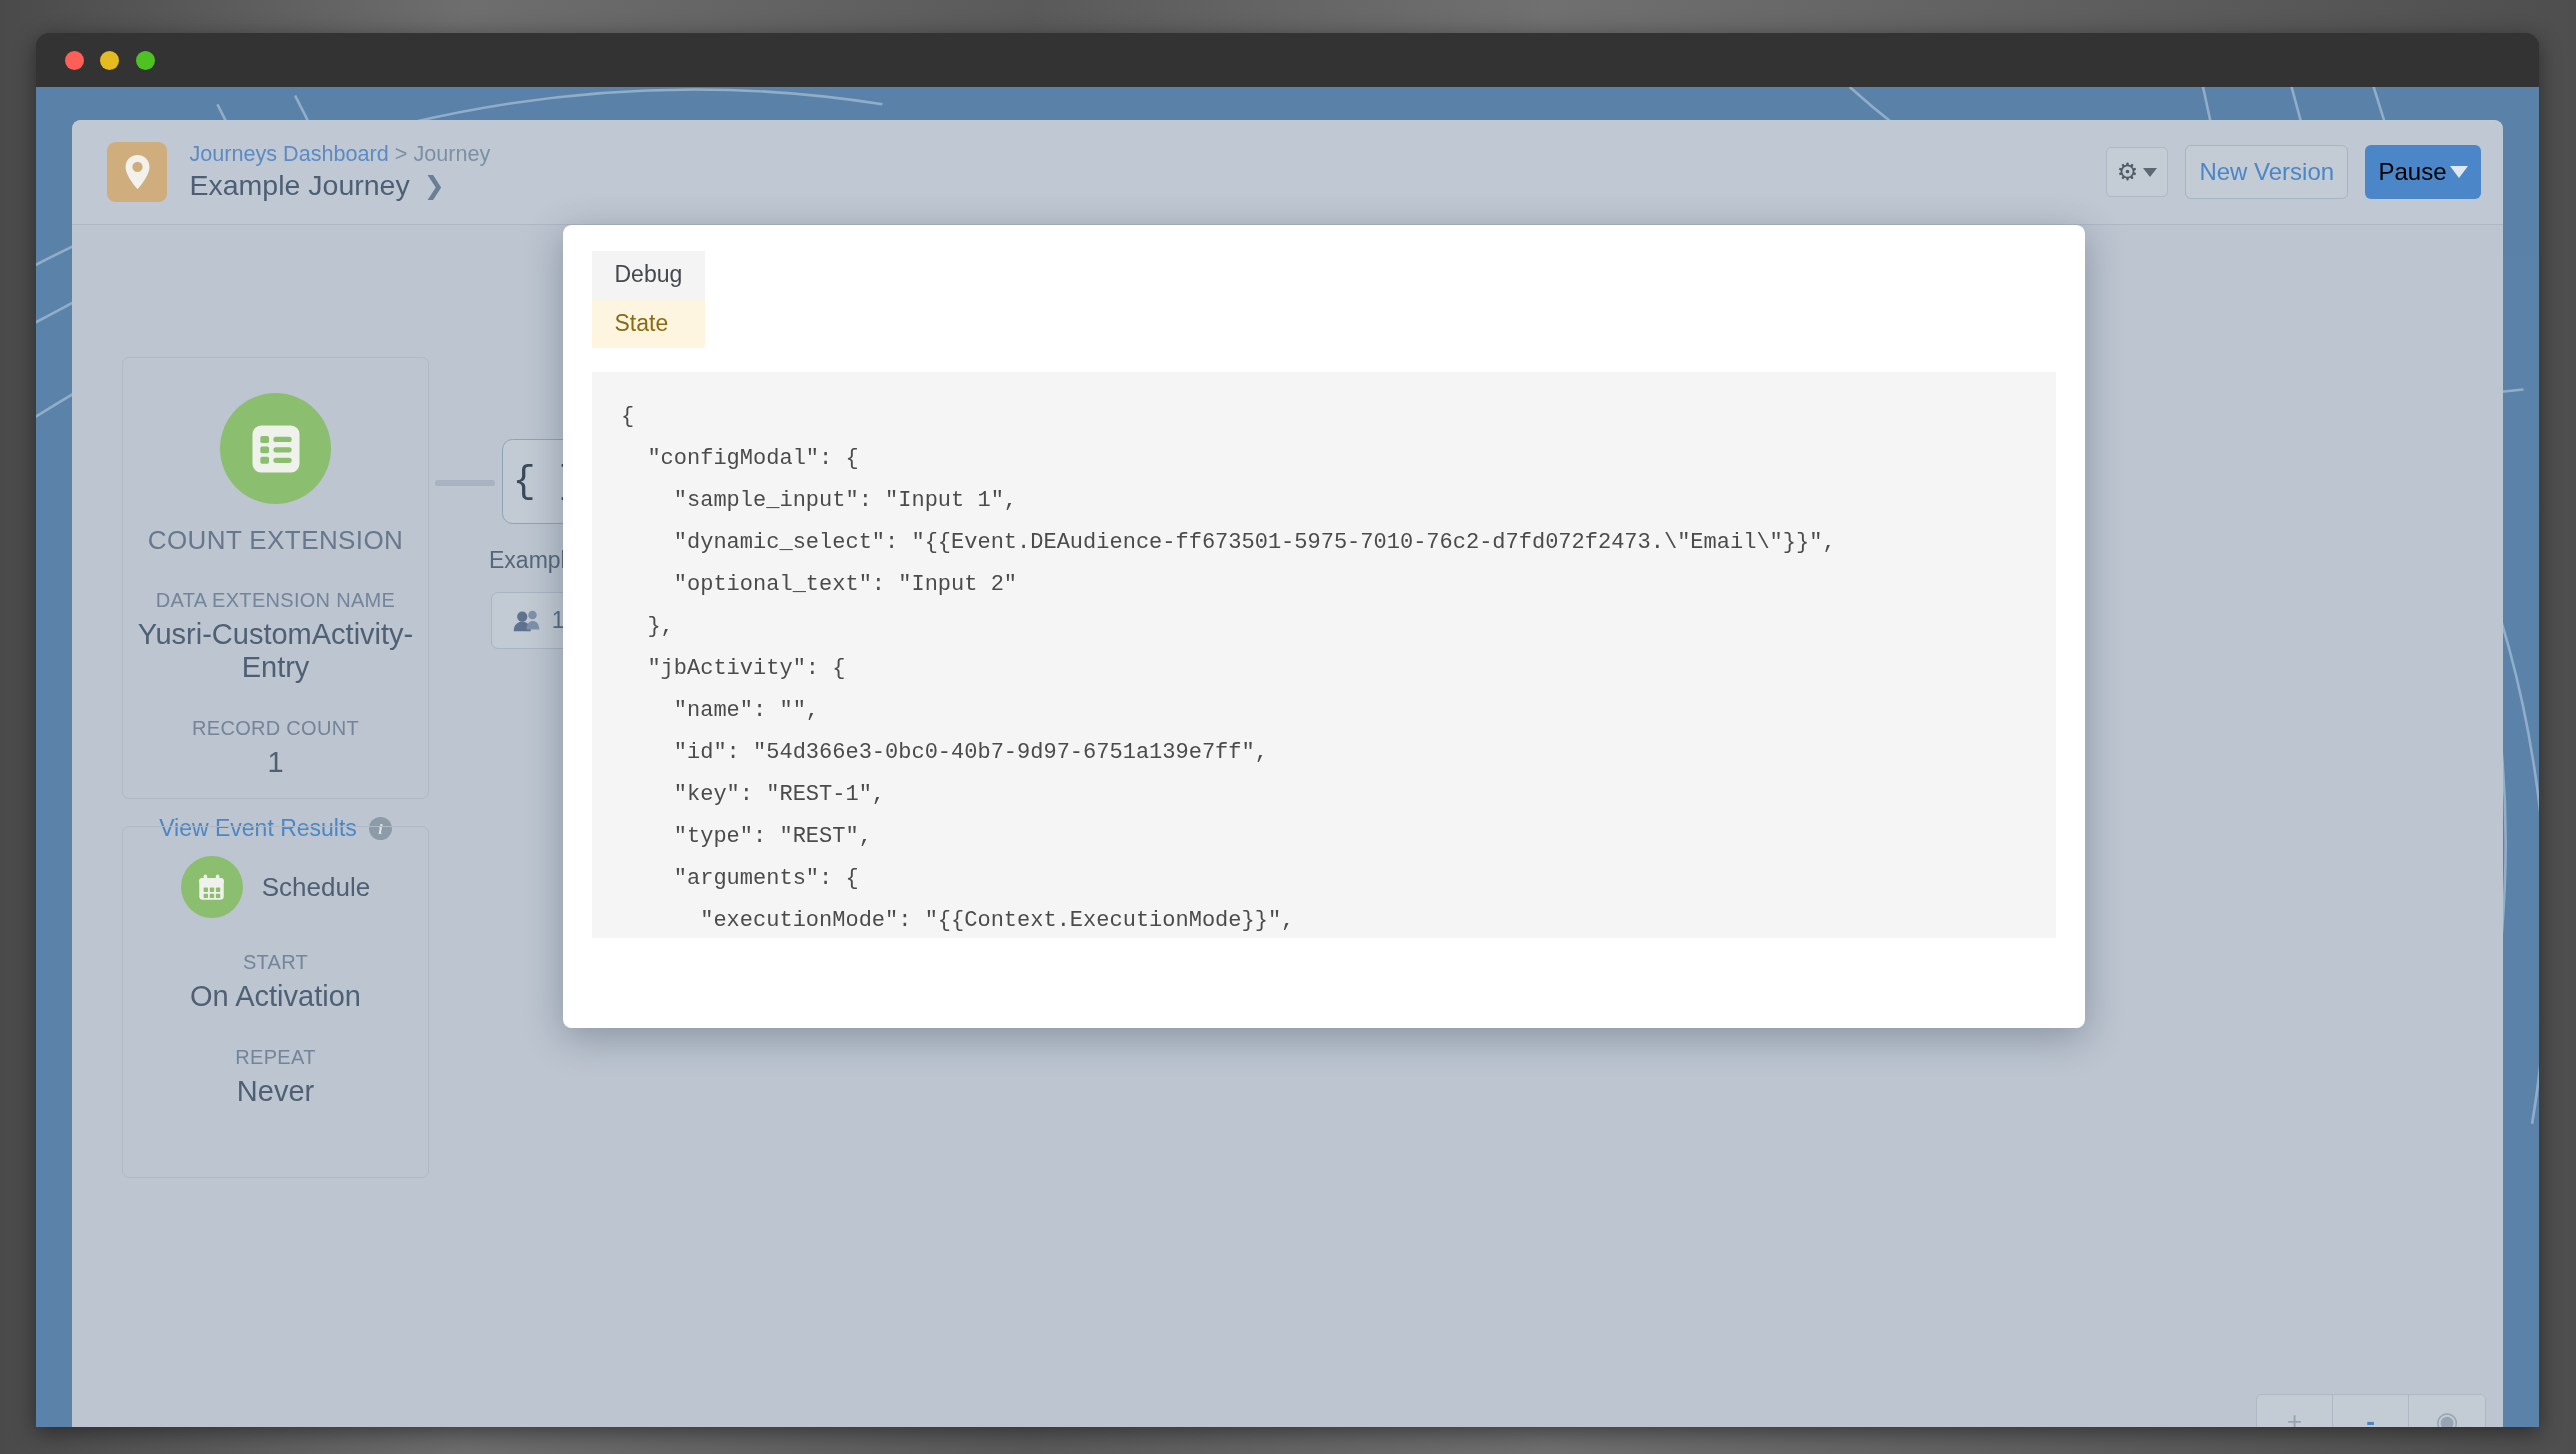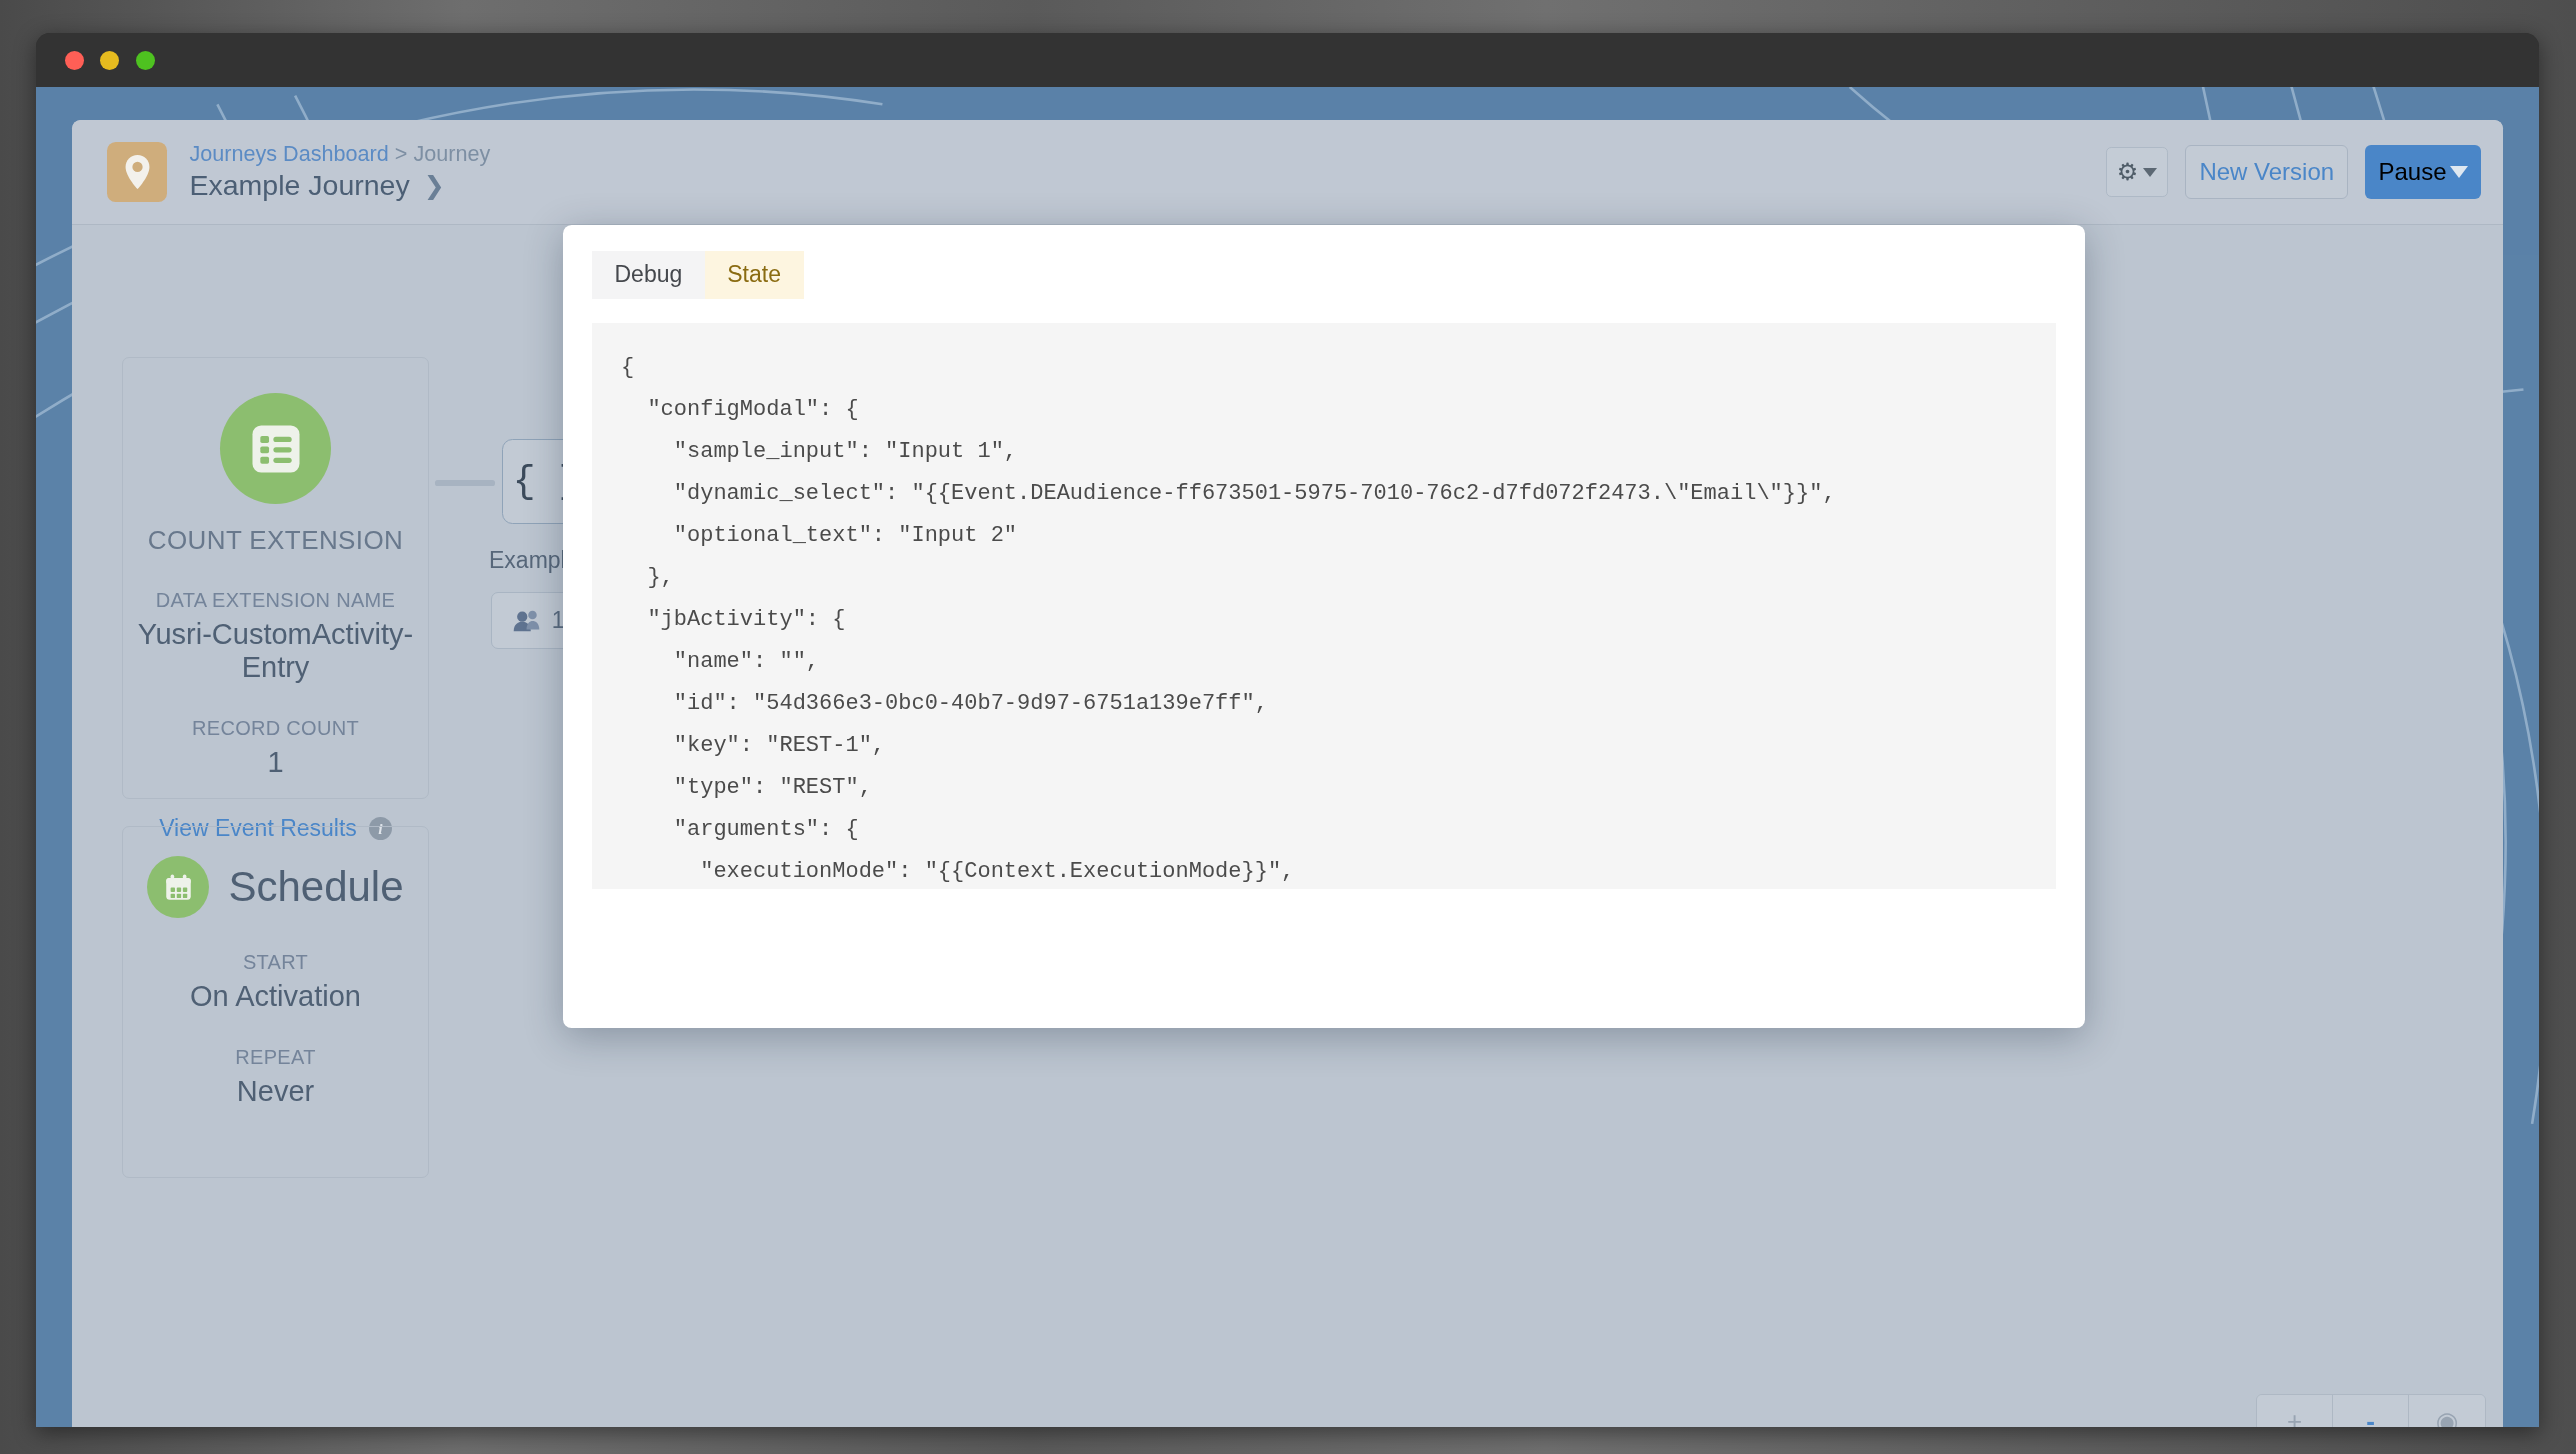--- a/index.html
+++ b/index.html
@@ -205,21 +205,21 @@
     padding-top: 29px;
     text-align: center;
   }
   .sched-head {
     display: flex; align-items: center; justify-content: center; gap: 19px;
     margin-bottom: 15.5px;
   }
   .circle-icon.small {
     width: 62px; height: 62px; margin: 0;
   }
-  .sched-title { font-size: 42px; color: #4f6074; }
+  .sched-title { font-size: 26px; color: #4f6074; }
 
   
   .node-line {
     position: absolute;
     left: 399px; top: 393px;
     width: 60px; height: 6px;
     background: #a7b3c1;
     border-radius: 2.6px;
   }
   .node-box {
@@ -295,21 +295,21 @@
     font-weight: 400;
   }
   #modal-close {
     position: absolute;
     right: 29px; top: 21px;
     font-size: 31px; color: #b8bcc2;
     line-height: 1;
   }
   #modal-body { padding: 26px 29px 0 29px; }
 
-  .tabs { display: flex; width: fit-content; }
+  .tabs { display: flex; width: fit-content; flex-direction: column; }
   .tab {
     font-size: 23px;
     padding: 10.4px 22.5px;
     line-height: 1.2;
   }
   .tab.inactive { background: #f4f4f5; color: #45484d; }
   .tab.active   { background: #fdf5e0; color: #8a6b11; }
 
   #code-block {
     margin-top: 24px;

